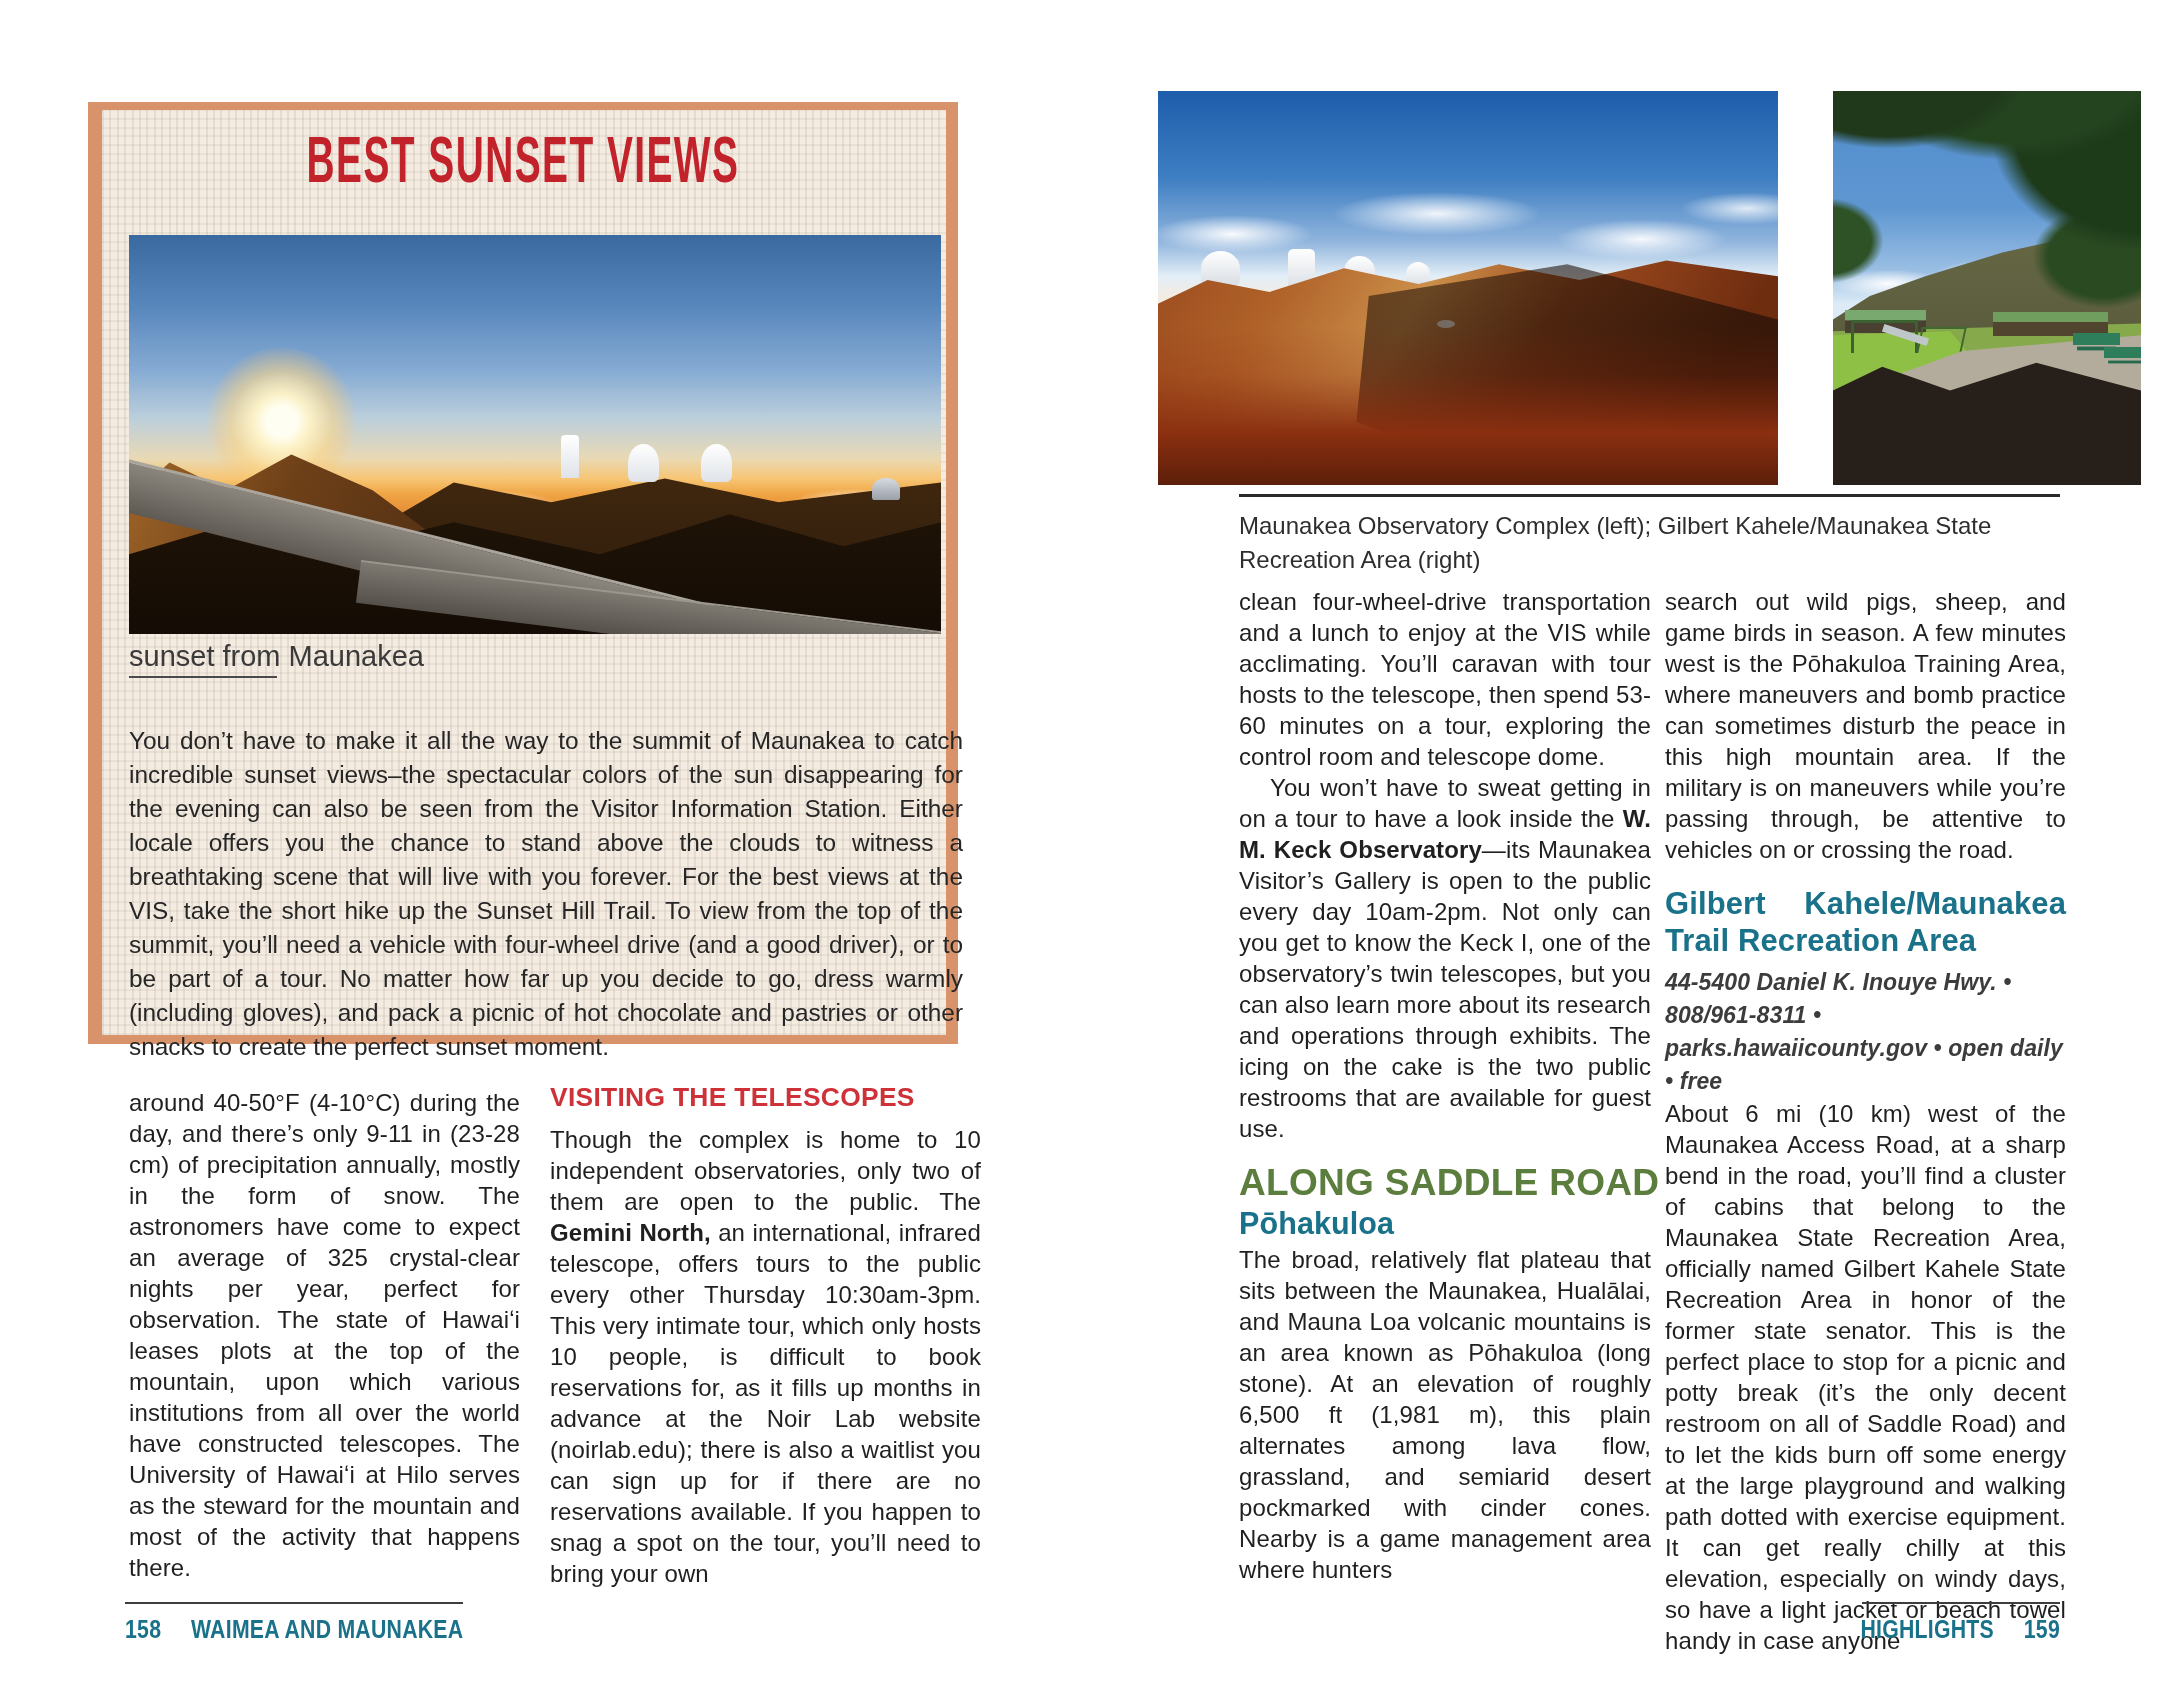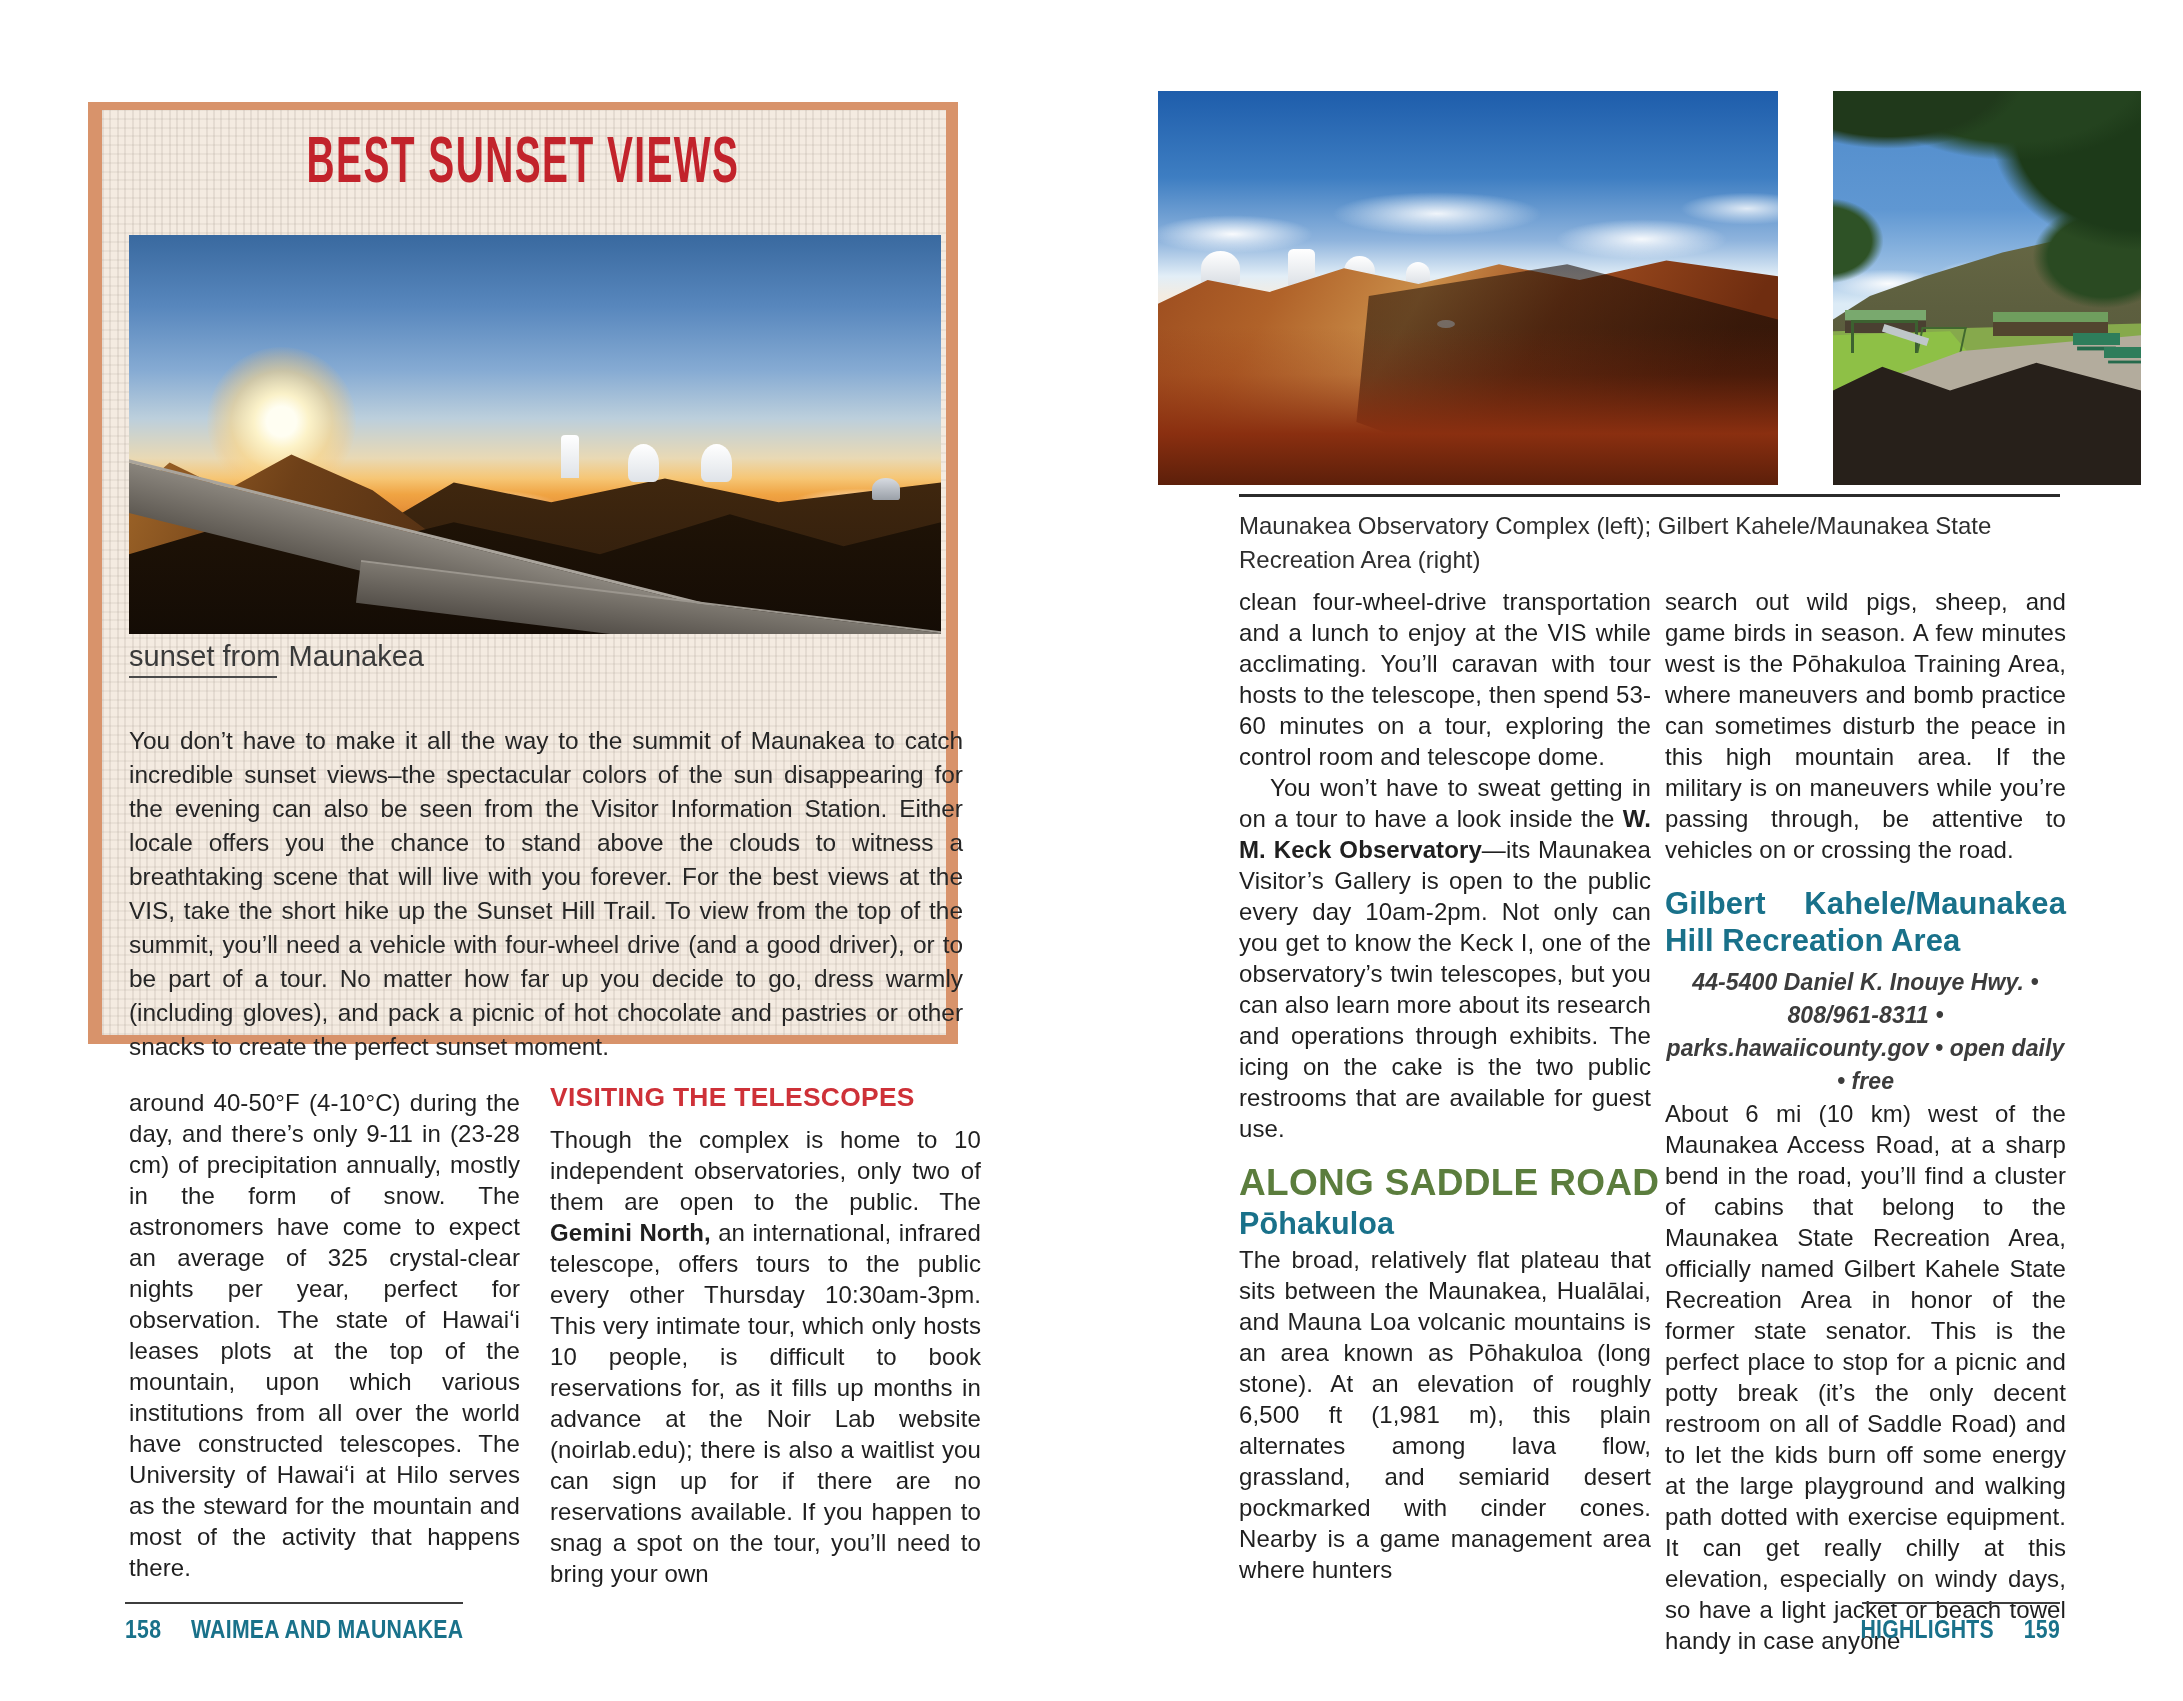--- a/index.html
+++ b/index.html
@@ -123,21 +123,21 @@
   
   .caption-rule-r{left:1239px;top:494px;width:821px;height:2.7px;background:#2b2b2b;}
   .caption-r{left:1239px;top:509px;width:839px;font-size:24px;line-height:34px;color:#2e2e2e;}
   .colC{left:1239px;top:586px;width:412px;}
   .colD{left:1665px;top:586px;width:401px;}
   .indent{text-indent:31px;}
   .green-h{margin:23px 0 9.5px 0;color:#5b7d3d;font-size:37px;font-weight:800;letter-spacing:0.3px;white-space:nowrap;}
   .teal-h{margin:0 0 5.4px 0;color:#19718a;font-size:30.5px;font-weight:800;}
   .teal-h2{margin:20.3px 0 6.8px 0;color:#19718a;font-size:31px;line-height:37px;font-weight:800;}
   .listing-details{font-style:italic;font-weight:600;color:#3c3c3c;font-size:23px;line-height:33px;
-    text-align:center;margin:0 0 4.1px 0;}
+    text-align:left;margin:0 0 4.1px 0;}
 </style>
 </head>
 <body>
 
 <div id="canvas">
 
   <section class="abs feature-box">
     <div class="box-inner"></div>
     <h1 class="abs box-title">BEST SUNSET VIEWS</h1>
     <div class="abs box-dashes"></div>
@@ -215,21 +215,21 @@
   <div class="abs colC body-text">
     <p>clean four-wheel-drive transportation and a lunch to enjoy at the VIS while acclimating. You’ll caravan with tour hosts to the telescope, then spend 53-60 minutes on a tour, exploring the control room and telescope dome.</p>
     <p class="indent"><span>You won’t have to sweat getting in on a tour to have a look inside the </span><b>W. M. Keck Observatory</b><span>—its Maunakea Visitor’s Gallery is open to the public every day 10am-2pm. Not only can you get to know the Keck I, one of the observatory’s twin telescopes, but you can also learn more about its research and operations through exhibits. The icing on the cake is the two public restrooms that are available for guest use.</span></p>
     <h2 class="green-h">ALONG SADDLE ROAD</h2>
     <h3 class="teal-h">Pōhakuloa</h3>
     <p>The broad, relatively flat plateau that sits between the Maunakea, Hualālai, and Mauna Loa volcanic mountains is an area known as Pōhakuloa (long stone). At an elevation of roughly 6,500 ft (1,981 m), this plain alternates among lava flow, grassland, and semiarid desert pockmarked with cinder cones. Nearby is a game management area where hunters</p>
   </div>
 
   <div class="abs colD body-text">
     <p>search out wild pigs, sheep, and game birds in season. A few minutes west is the Pōhakuloa Training Area, where maneuvers and bomb practice can sometimes disturb the peace in this high mountain area. If the military is on maneuvers while you’re passing through, be attentive to vehicles on or crossing the road.</p>
-    <h3 class="teal-h2">Gilbert Kahele/Maunakea Hill Recreation Area</h3>
+    <h3 class="teal-h2">Gilbert Kahele/Maunakea Trail Recreation Area</h3>
     <p class="listing-details">44-5400 Daniel K. Inouye Hwy. • 808/961-8311 • parks.hawaiicounty.gov • open daily • free</p>
     <p>About 6 mi (10 km) west of the Maunakea Access Road, at a sharp bend in the road, you’ll find a cluster of cabins that belong to the Maunakea State Recreation Area, officially named Gilbert Kahele State Recreation Area in honor of the former state senator. This is the perfect place to stop for a picnic and potty break (it’s the only decent restroom on all of Saddle Road) and to let the kids burn off some energy at the large playground and walking path dotted with exercise equipment. It can get really chilly at this elevation, especially on windy days, so have a light jacket or beach towel handy in case anyone</p>
   </div>
 
   <div class="abs footer-rule fr-rule"></div>
   <div class="abs footer-text footer-right">
     <span>HIGHLIGHTS</span><span class="gap"></span><span>159</span>
   </div>
 
 </div>

